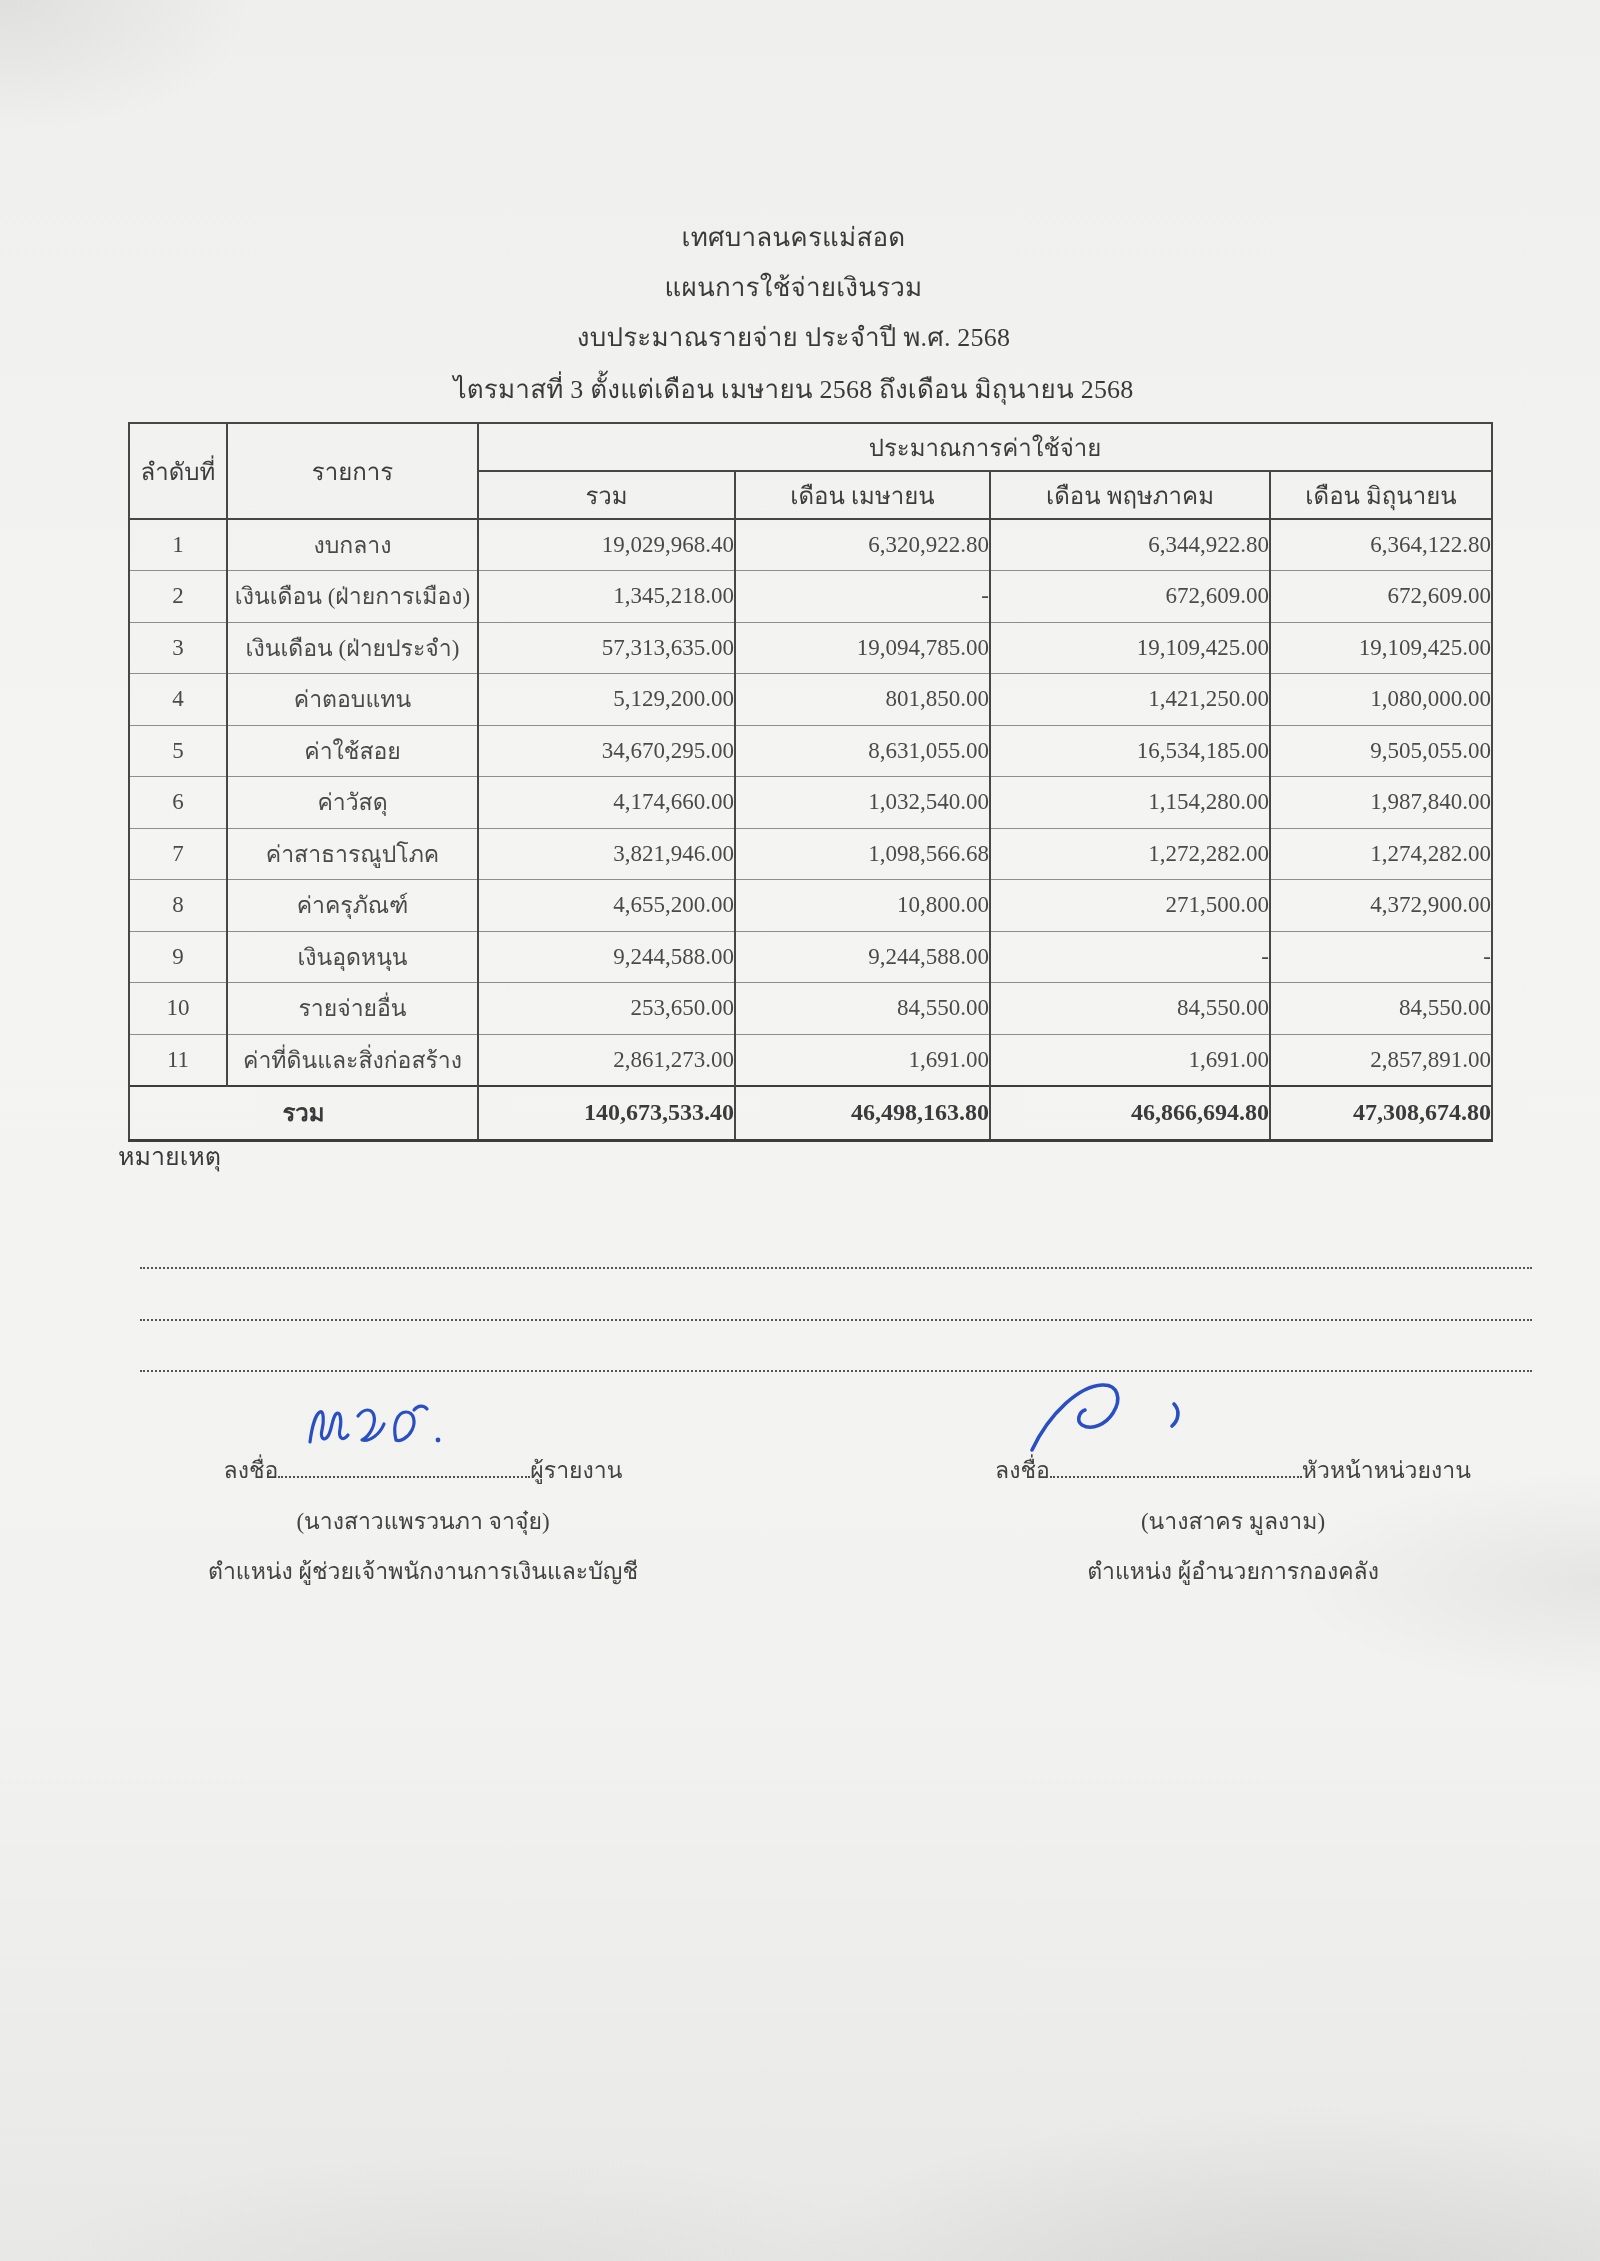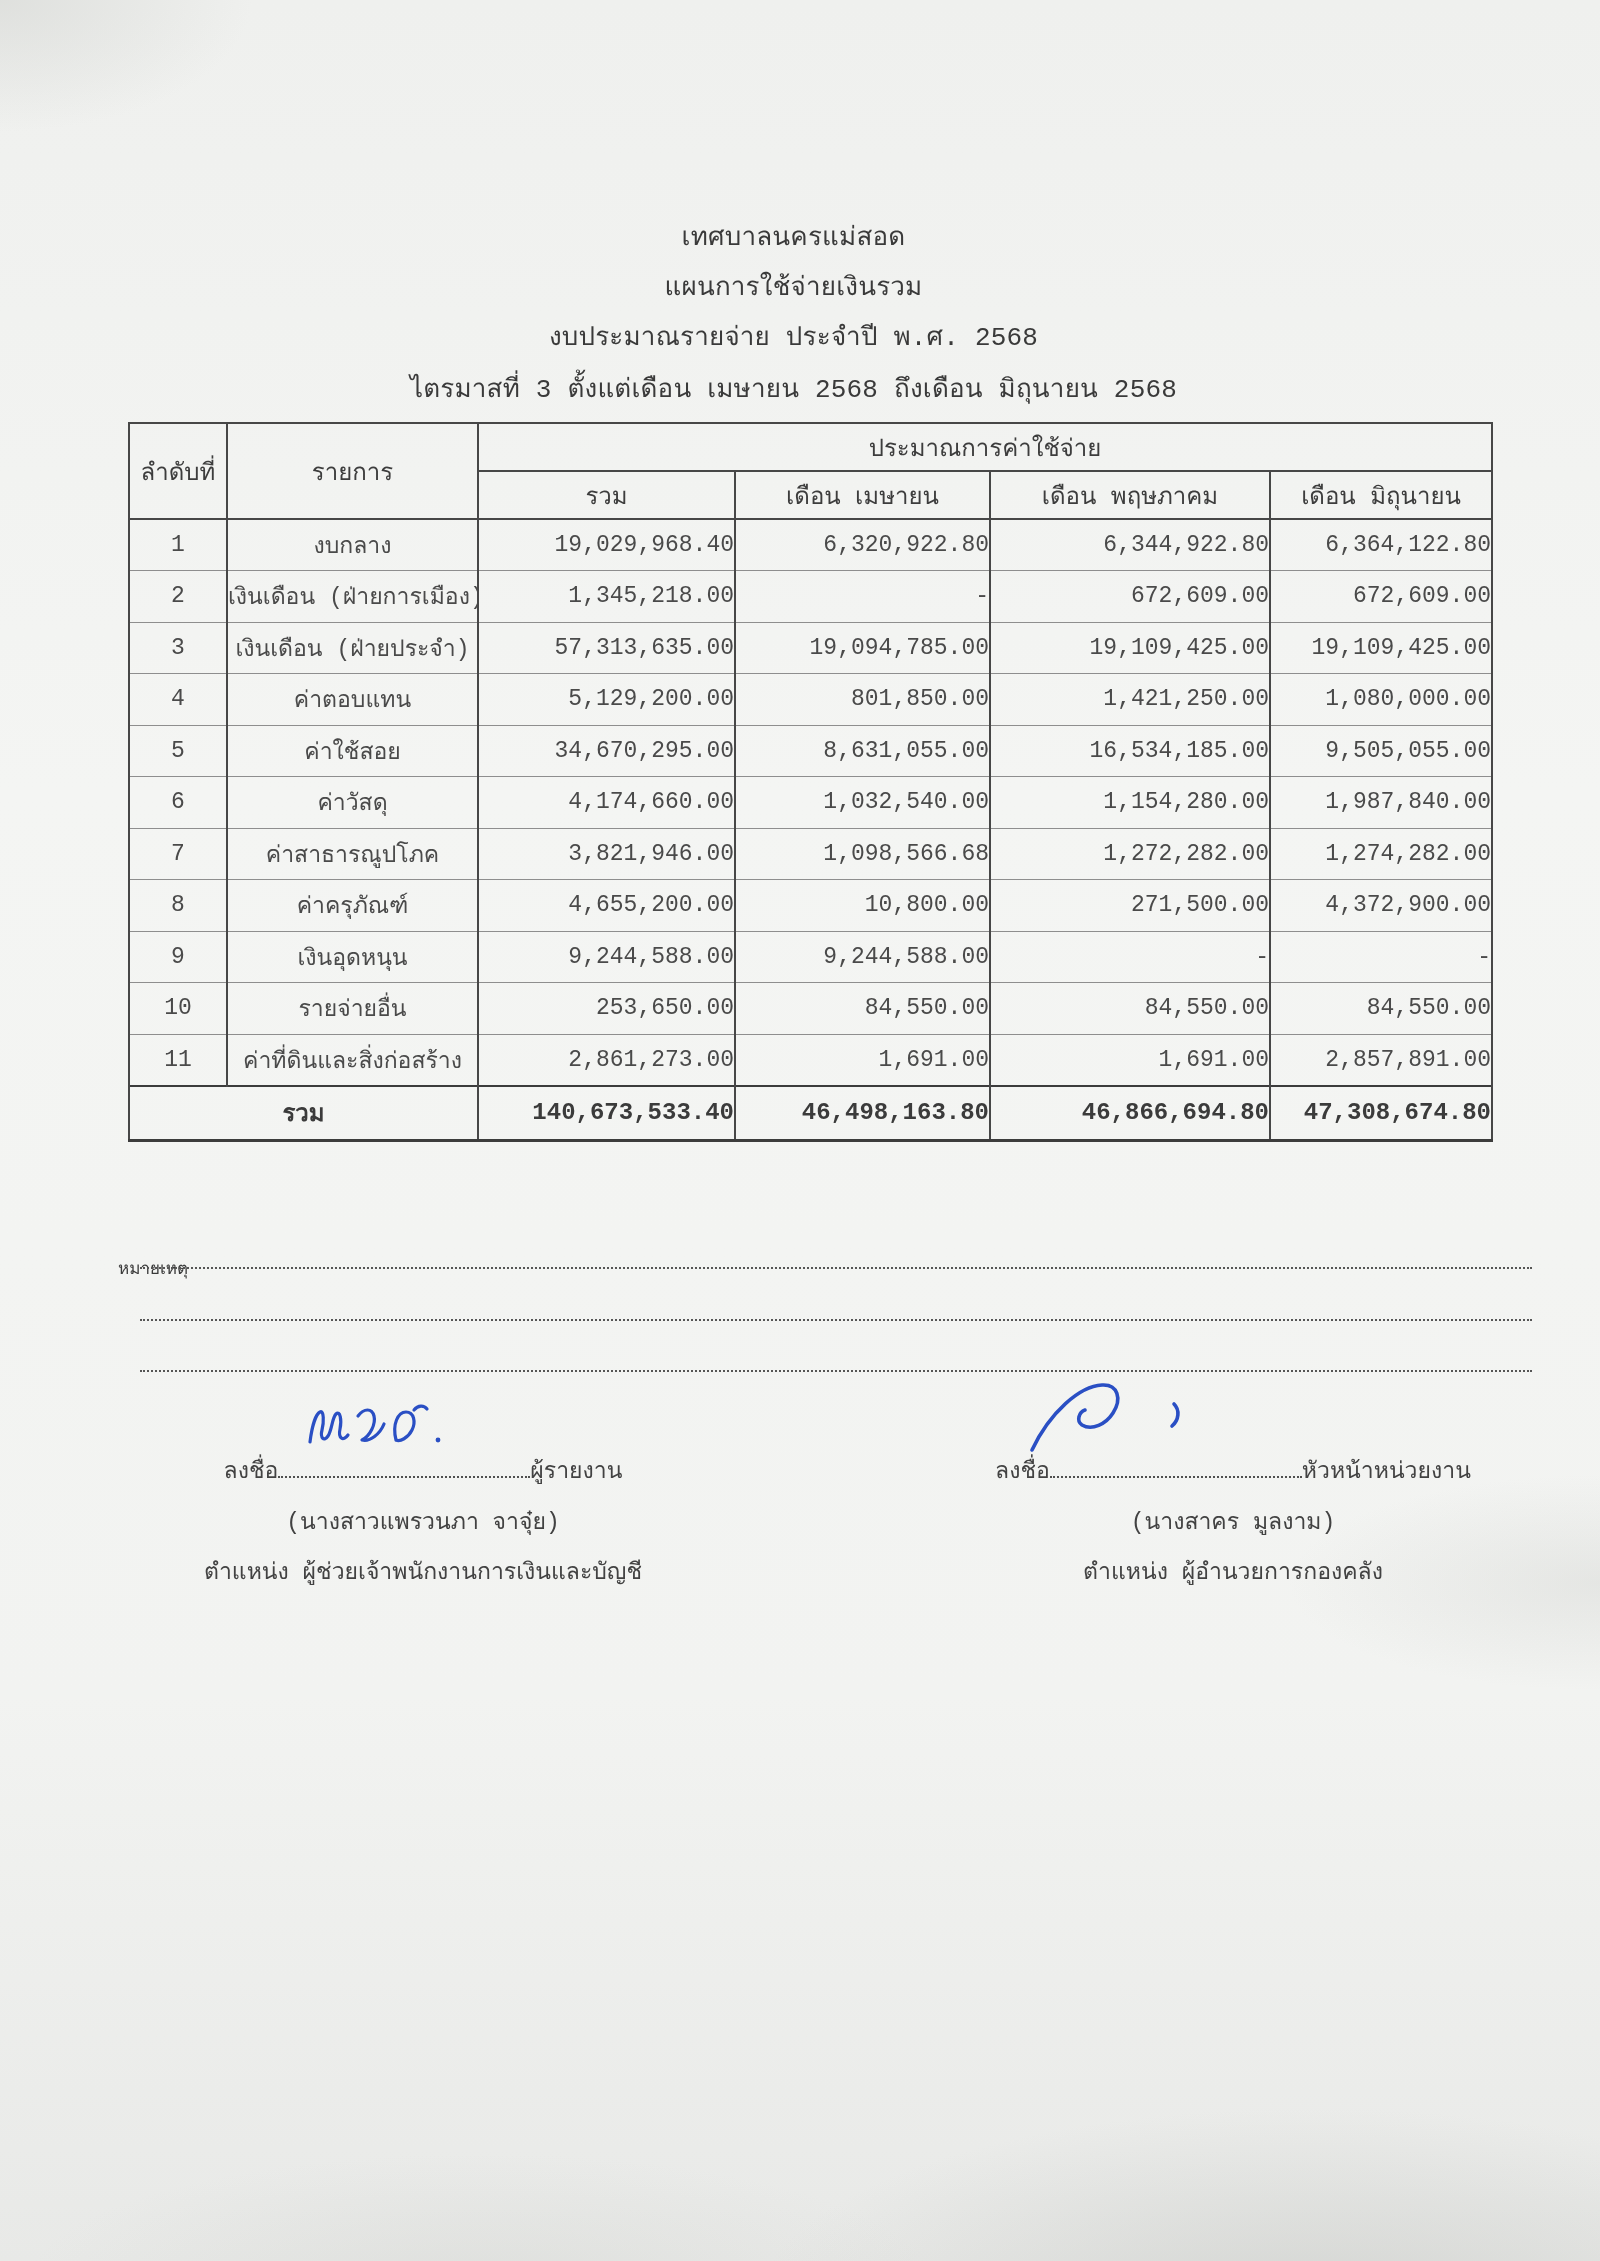--- a/index.html
+++ b/index.html
@@ -2,21 +2,21 @@
 <html><head>
 <meta charset="utf-8">
 <style>
   html, body { margin: 0; padding: 0; background: #d8d8d6; }
   .page {
     position: relative;
     width: 1600px;
     height: 2261px;
     margin: 0 auto;
     overflow: hidden;
-    font-family: Liberation Mono, monospace;
+    font-family: Liberation Serif, serif;
     color: #3e3e3e;
     background:
       radial-gradient(900px 320px at 82% 102%, rgba(188,190,186,0.45), transparent 62%),
       radial-gradient(520px 180px at 100% 70%, rgba(198,200,196,0.30), transparent 60%),
       radial-gradient(420px 220px at 0% 0%, rgba(203,205,201,0.45), transparent 60%),
       radial-gradient(700px 200px at 30% 101%, rgba(205,207,203,0.35), transparent 65%),
       linear-gradient(180deg, #eff0ee 0%, #f4f5f3 35%, #f2f3f1 75%, #e8e9e7 100%);
   }
 
   
@@ -78,22 +78,22 @@
     font-weight: bold;
     color: #3b3b3b;
     border-top: 2px solid #3c3c3c;
   }
   .t-label { text-align: center; }
 
   
   .notes-label {
     position: absolute;
     left: 118px;
-    top: 1254px;
-    font-size: 17px;
+    top: 1136px;
+    font-size: 25px;
     color: #3a3a3a;
   }
   .note-rule {
     position: absolute;
     left: 140px;
     width: 1392px;
     height: 0;
     border-bottom: 2px dotted #555555;
   }
   .nr1 { top: 1267px; }

